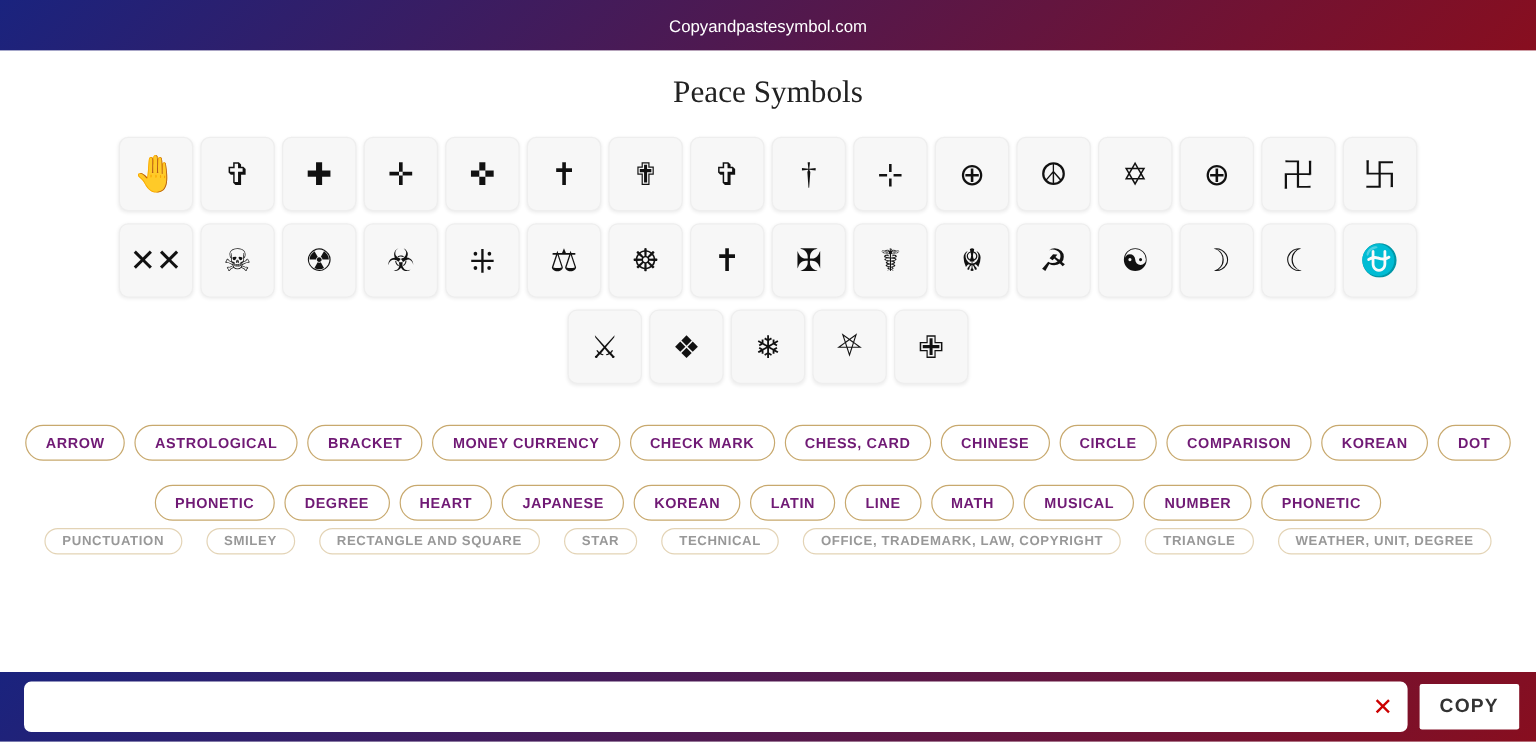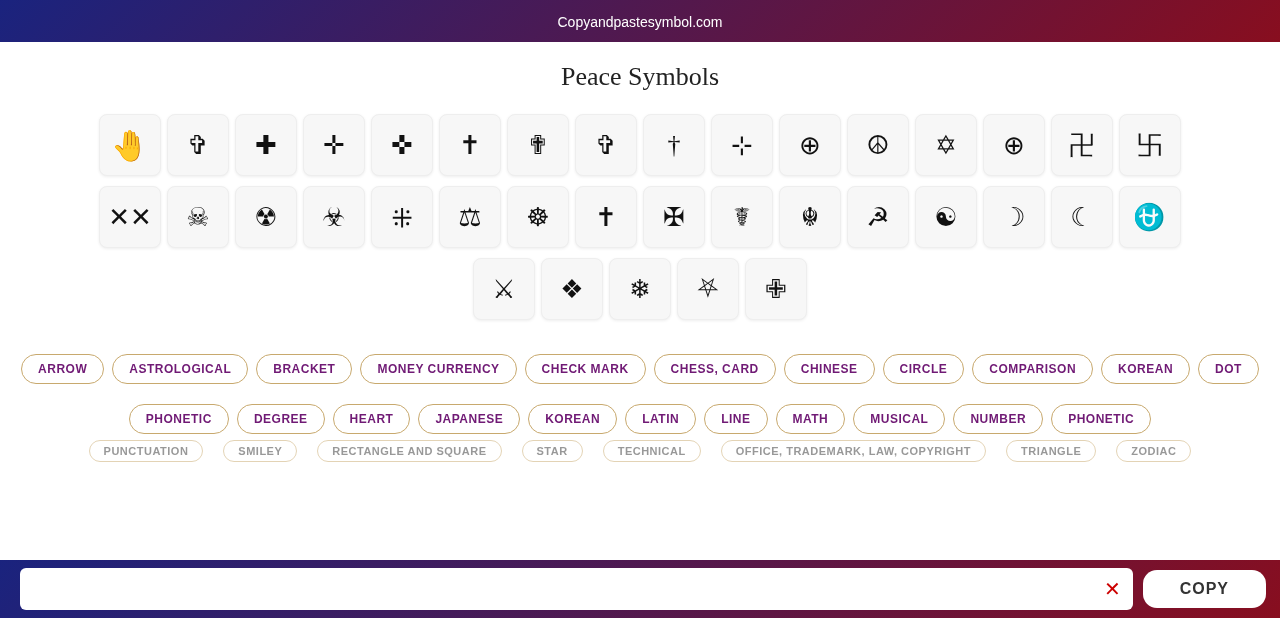--- a/index.html
+++ b/index.html
@@ -114,22 +114,22 @@
       font-size: 20px;
       cursor: pointer;
       padding: 0 4px;
     }
     .copy-btn {
       background: #fff;
       color: #333;
       font-weight: bold;
       font-size: 16px;
       border: none;
-      border-radius: 14px;
-      padding: 10px 37px;
+      border-radius: 2px;
+      padding: 10px 17px;
       margin-right: 14px;
       cursor: pointer;
       letter-spacing: 1px;
     }
 
     
     .partial-row {
       display: flex;
       flex-wrap: wrap;
       justify-content: center;
@@ -232,20 +232,21 @@
     <div class="cat-tag">PHONETIC</div>
   </div>
 <div class="partial-row" id="cat-row3">
     <div class="cat-tag partial-tag">PUNCTUATION</div>
     <div class="cat-tag partial-tag">SMILEY</div>
     <div class="cat-tag partial-tag">RECTANGLE AND SQUARE</div>
     <div class="cat-tag partial-tag">STAR</div>
     <div class="cat-tag partial-tag">TECHNICAL</div>
     <div class="cat-tag partial-tag">OFFICE, TRADEMARK, LAW, COPYRIGHT</div>
     <div class="cat-tag partial-tag">TRIANGLE</div>
+    <div class="cat-tag partial-tag">WEATHER, UNIT, DEGREE</div>
     <div class="cat-tag partial-tag">ZODIAC</div>
   </div>
 
 <div class="search-bar">
   <div class="search-input-wrap">
     <input class="search-input" type="text" placeholder="" style="">
     <span class="clear-icon">✕</span>
   </div>
   <button class="copy-btn">COPY</button>
 </div>

